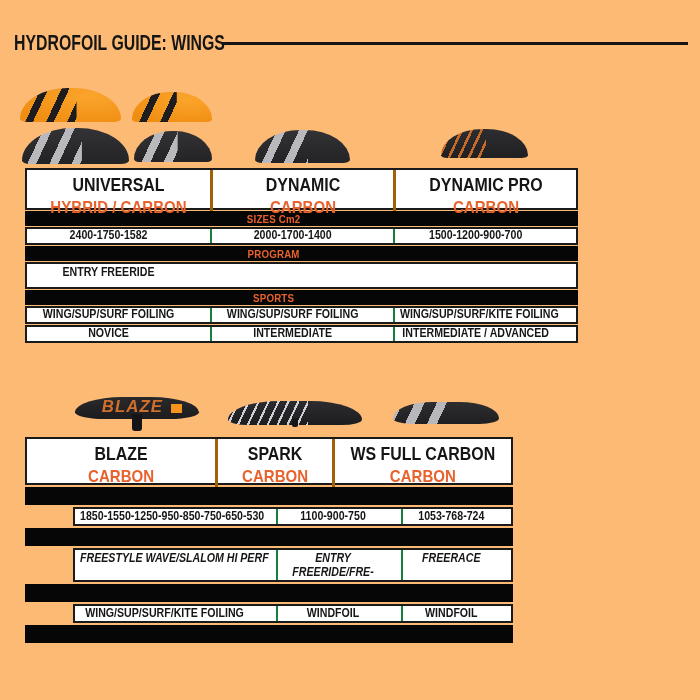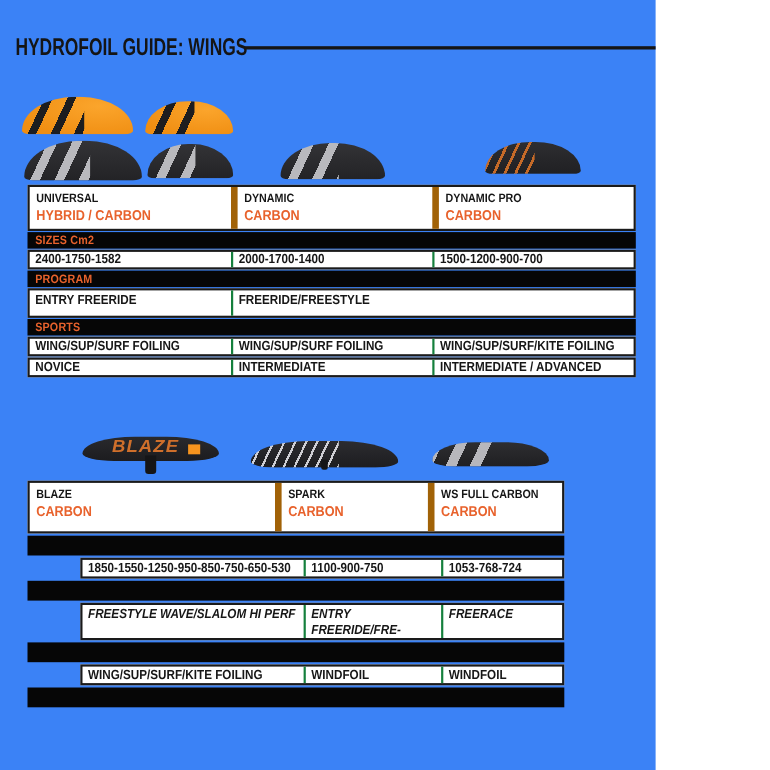--- a/index.html
+++ b/index.html
@@ -1,18 +1,18 @@
 <!DOCTYPE html>
 <html style="--accent: #e8622c; --wing-orange: #f7941e; --bar: #060606; --text: #111111;"><head>
 <meta charset="utf-8">
 <style>
   * { margin:0; padding:0; box-sizing:border-box; }
   html,body { background:#ffffff; }
   body { font-family:"Liberation Sans", sans-serif; color:var(--text,#111); }
-  #canvas { position:relative; width:596px; height:700px; background:#3b82f6; overflow:hidden; }
+  #canvas { position:relative; width:700px; height:700px; background:#fdba74; overflow:hidden;text-align:center; }
 
   
   .page-title {
     position:absolute; left:14px; top:30px;
     font-size:22px; font-weight:700; letter-spacing:0;
     color:#151515; white-space:nowrap;
     transform:scaleX(.72); transform-origin:0 50%;
   }
   .title-rule { position:absolute; left:222px; top:42px; width:466px; height:3px; background:#151515; }
 
@@ -26,23 +26,23 @@
   .t2 { left:25px; top:437px; width:488px; gap:2px; }
 
   .grid { display:grid; }
   .t1 .grid { grid-template-columns:1fr 1fr 1fr; }
   .t2 .grid { grid-template-columns:225fr 140fr 123fr; }
 
   .thead { background:#fff; border:2px solid #1a1a1a; }
   .t1 .thead { height:42px; }
   .t2 .thead { height:48px; }
   .th { padding:4px 6px 2px 6px; display:flex; flex-direction:column; justify-content:flex-start; }
-  .th + .th { border-left:6px solid #a16207; }
-  .th .nm  { font-size:11px; color:#151515; line-height:1.3; }
-  .th .sub { font-size:13px;  color:var(--accent,#e8622c); line-height:1.3; }
+  .th + .th { border-left:3px solid #a16207; }
+  .th .nm  { font-size:18px; color:#151515; line-height:1.3; }
+  .th .sub { font-size:17px;  color:var(--accent,#e8622c); line-height:1.3; }
 
   .bar { background:var(--bar,#060606); display:flex; align-items:center; padding-left:7px; }
   .t1 .bar { height:15px; }
   .t2 .bar { height:18px; }
   .bar span { font-size:11px; color:var(--accent,#e8622c); letter-spacing:.2px; }
 
   .vrow { background:#fff; border:2px solid #1a1a1a; }
   .t1 .vrow { height:18px; }
   .t2 .vrow { height:19px;margin-left:48px; }
   .t1 .vrow.tall { height:27px; }
@@ -163,23 +163,20 @@
         </div>
     </div>
 
     <div class="bar">
         <span class="t nw">PROGRAM</span>
       </div>
     <div class="vrow tall grid">
       <div class="td">
           <span class="t nw">ENTRY FREERIDE</span>
         </div>
-      <div class="td">
-          <span class="t nw">FREERIDE/FREESTYLE</span>
-        </div>
     </div>
 
     <div class="bar">
         <span class="t nw">SPORTS</span>
       </div>
     <div class="vrow grid">
       <div class="td">
           <span class="t nw">WING/SUP/SURF FOILING</span>
         </div>
       <div class="td">

